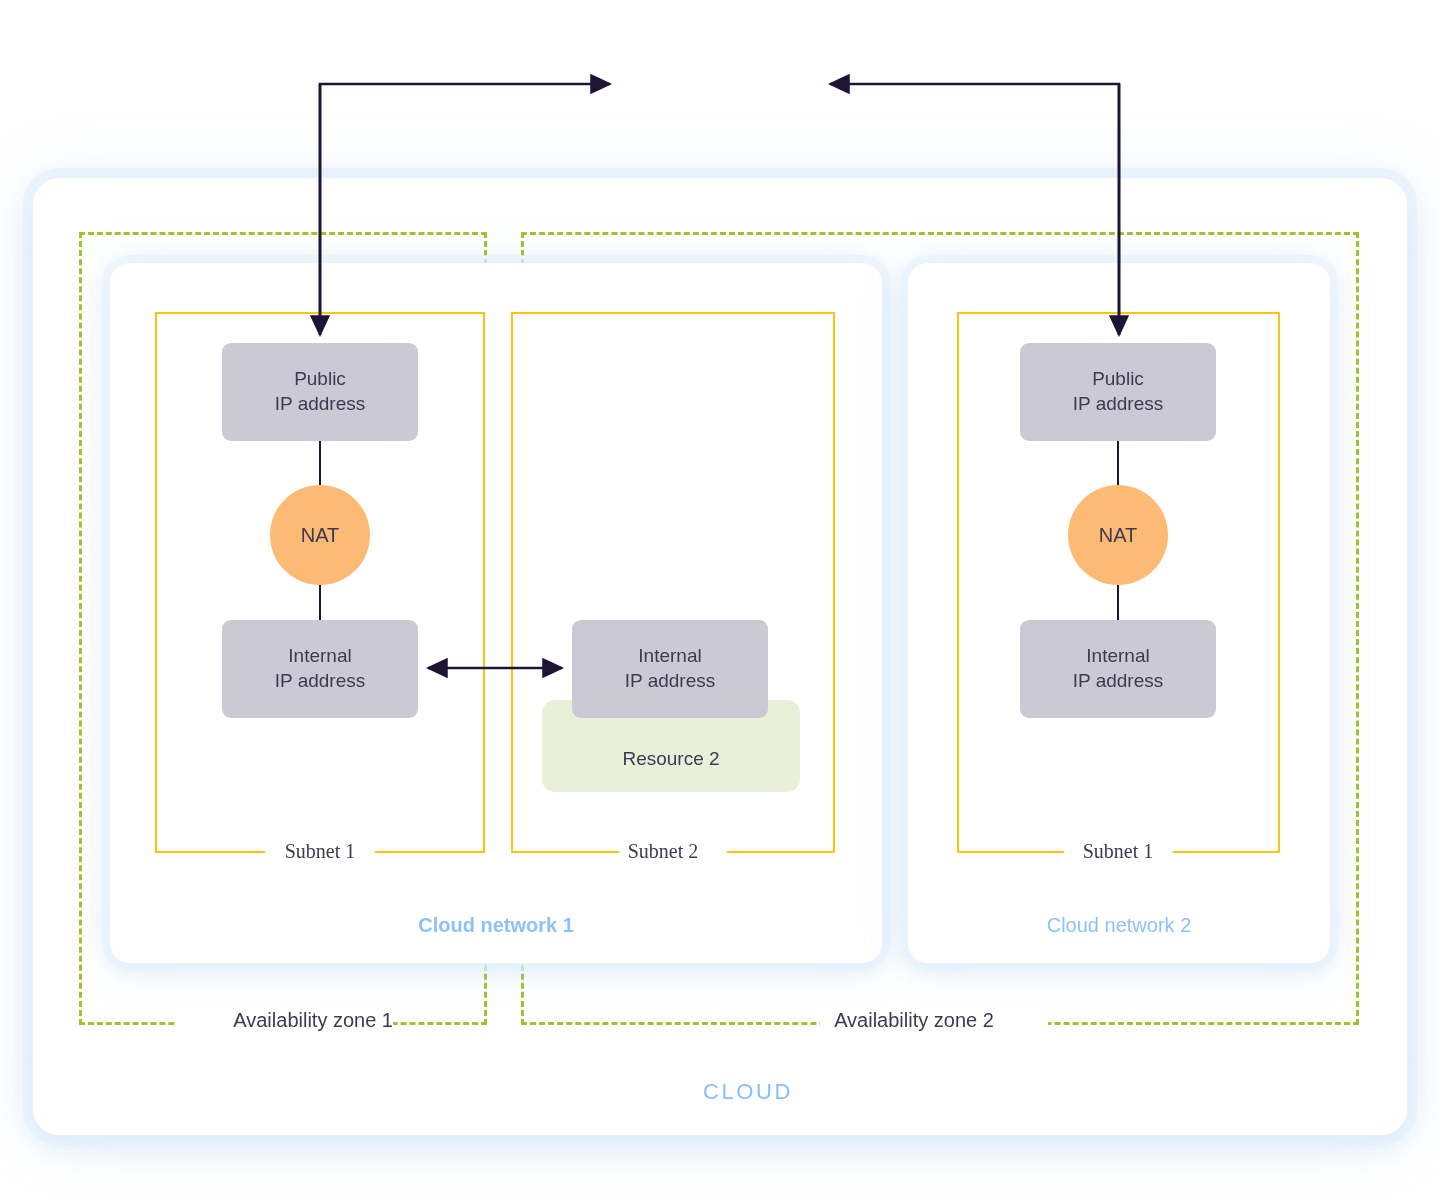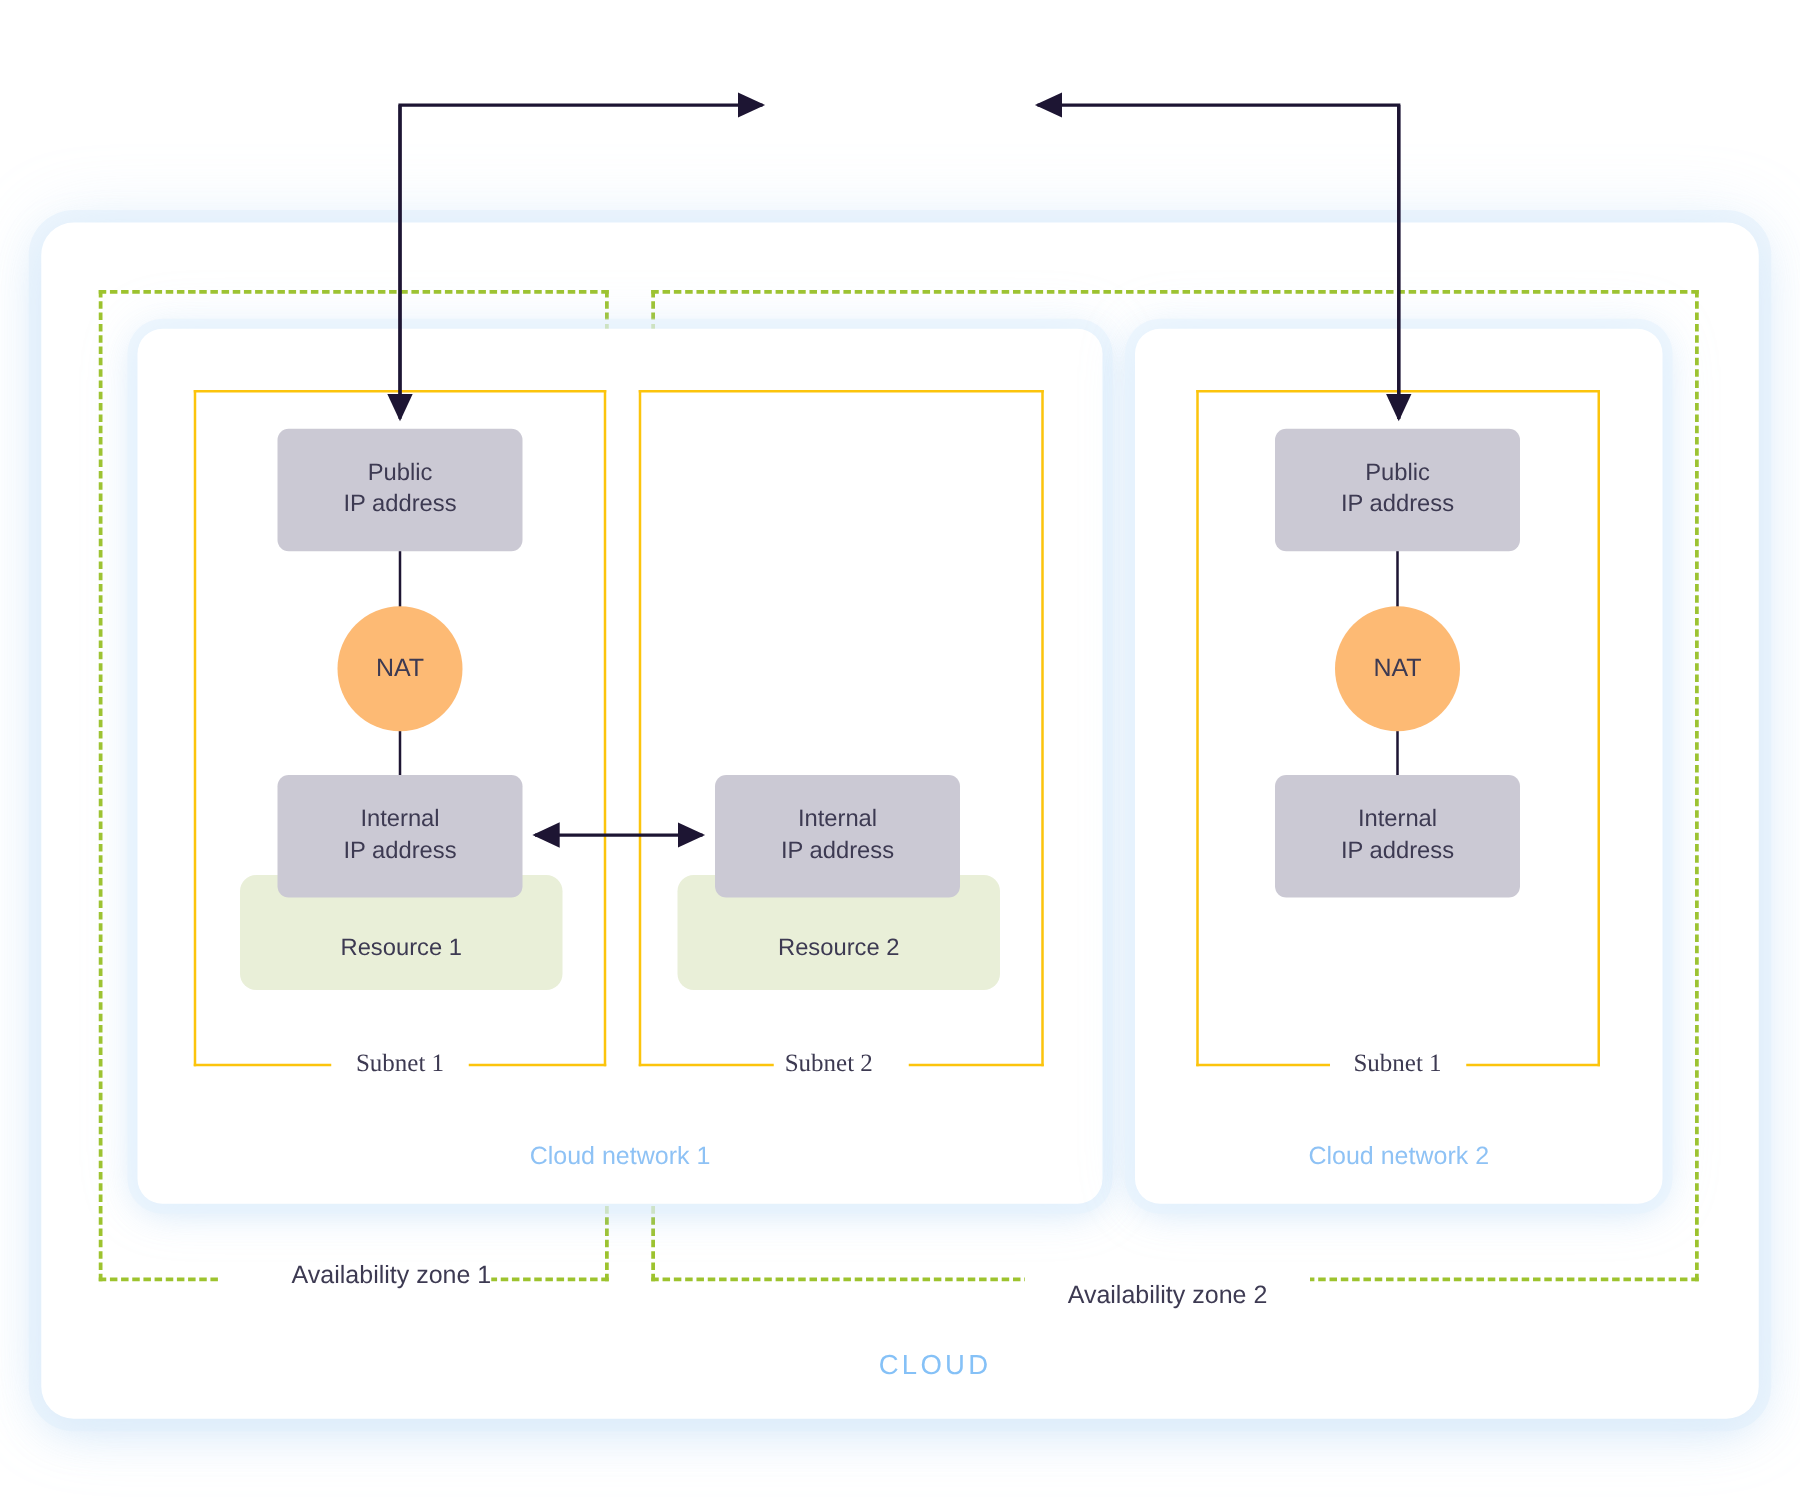--- a/index.html
+++ b/index.html
@@ -38,31 +38,31 @@
   
   .az-notch {
     background: #ffffff; height: 14px; top: 1018px;
   }
   #az1-notch { left: 175px; width: 218px; }
   #az2-notch { left: 820px; width: 228px; }
   .az-label {
     top: 1009px; font-size: 20px; color: #3d3a52; text-align: center;
   }
   #az1-label { left: 175px; width: 218px; text-align: right; }
-  #az2-label { left: 820px; width: 228px; margin-top: 16px; }
+  #az2-label { left: 800px; width: 228px; }
 
   
   .cloud-network {
     background: #ffffff;
     border-radius: 20px;
     box-shadow: 0 0 0 8px rgba(230,242,253,.65),
                 0 6px 26px rgba(150,195,240,.30),
                 0 0 44px rgba(176,213,245,.26);
   }
-  #cnet1 { left: 110px; top: 263px; width: 772px; height: 700px; }
+  #cnet1 { left: 110px; top: 263px; width: 772px; height: 700px; font-weight: bold; }
   #cnet2 { left: 908px; top: 263px; width: 422px; height: 700px; }
   .cnet-label {
     bottom: 26px; width: 100%; text-align: center;
     font-size: 20px; color: #8ec2f5;
   }
 
   
   .subnet { pointer-events: none; }
   .subnet .edge { position: absolute; background: #fcc40c; }
   .subnet .edge.v { width: 2px; }
@@ -149,23 +149,20 @@
     <div class="edge h" style="left:0; top:539px; width:107px;"></div>
     <div class="edge h" style="left:216px; top:539px; width:107px;"></div>
   </div>
   <div class="abs subnet-label" style="left:1053px; top:840px; width:130px;">Subnet 1</div>
 
   <div class="abs vline" style="left:319px; top:440px; height:50px;"></div>
   <div class="abs vline" style="left:319px; top:578px; height:50px;"></div>
   <div class="abs vline" style="left:1117px; top:440px; height:50px;"></div>
   <div class="abs vline" style="left:1117px; top:578px; height:50px;"></div>
 
-  <div class="abs resbox" style="left:192px; top:700px; width:258px; height:92px;">
-    <span>Resource 1</span>
-  </div>
   <div class="abs resbox" style="left:542px; top:700px; width:258px; height:92px;">
     <span>Resource 2</span>
   </div>
 
   <div class="abs ipbox" style="left:222px; top:343px; width:196px; height:98px;">
     <span>Public</span>
     <span>IP address</span>
   </div>
   <div class="abs ipbox" style="left:1020px; top:343px; width:196px; height:98px;">
     <span>Public</span>

